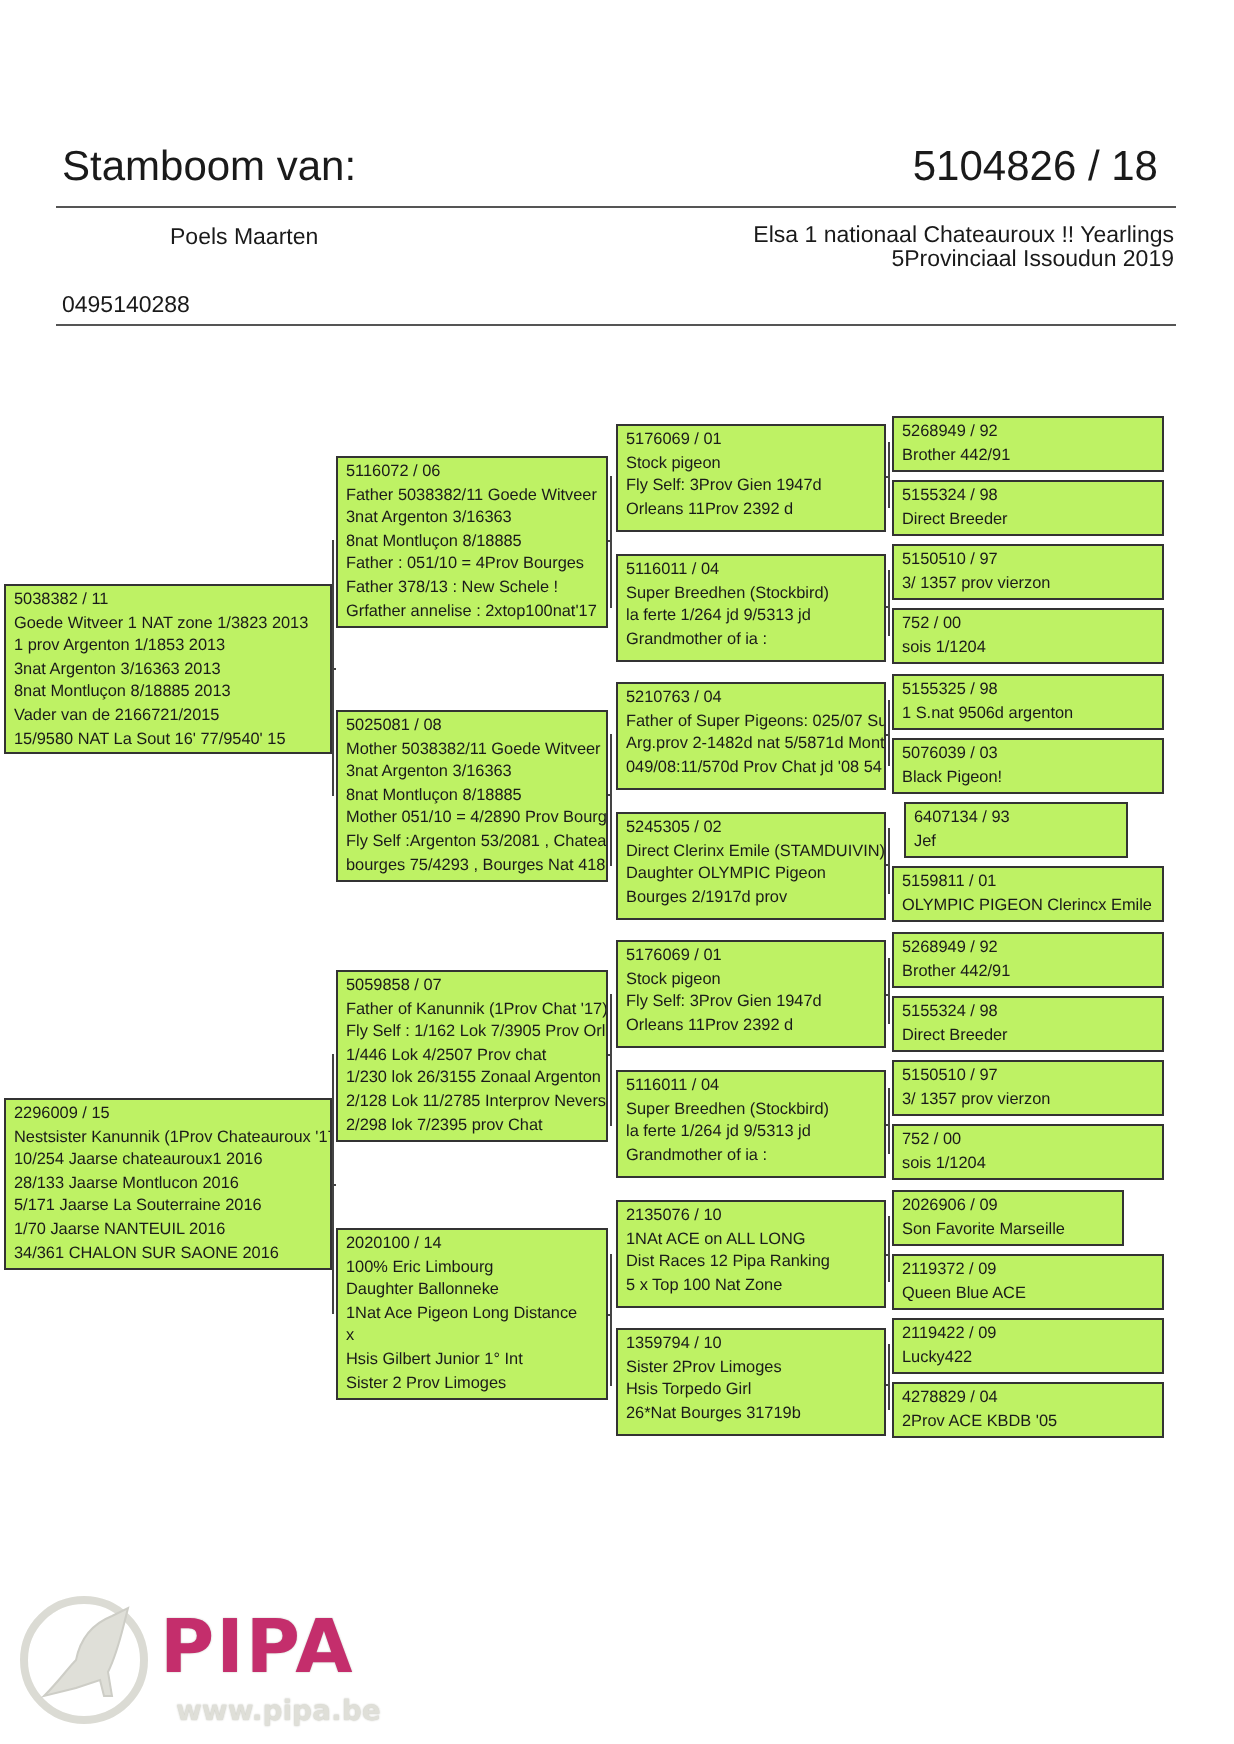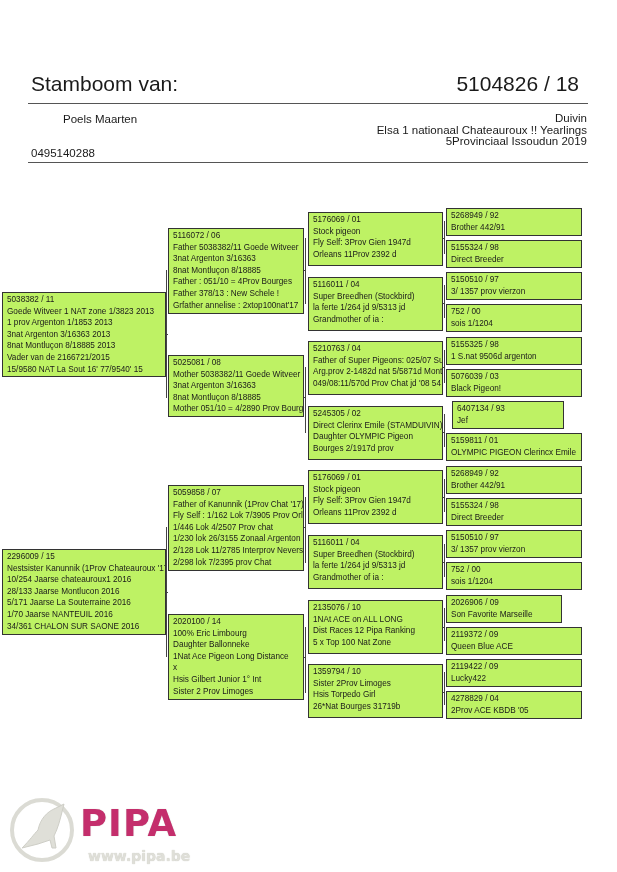--- a/index.html
+++ b/index.html
@@ -1,37 +1,36 @@
 <!DOCTYPE html>
 <html><head>
 <meta charset="utf-8">
 <style>
   html, body { margin:0; padding:0; background:#ffffff; }
   body { width:617px; height:872px; position:relative; overflow:hidden; font-family:"Liberation Sans", sans-serif; color:#1a1a1a; }
   .title { position:absolute; left:31px; top:72px; font-size:21px; }
   .ring { position:absolute; right:38px; top:72px; font-size:21px; }
   .rule { position:absolute; left:28px; width:560px; height:0; border-top:1.5px solid #555; }
-  .owner { position:absolute; left:23px; top:113px; font-size:11.5px;padding-left:40px; }
+  .owner { position:absolute; left:45px; top:113px; font-size:11.5px;padding-left:40px; }
   .phone { position:absolute; left:31px; top:147px; font-size:11.5px; }
   .info { position:absolute; right:30px; top:113px; font-size:11.5px; text-align:right; line-height:11.5px; }
   .box { position:absolute; border:1.5px solid #333; background:#bef264; font-size:8.2px; line-height:11.6px; padding:1px 4px; box-sizing:border-box; overflow:hidden; white-space:nowrap; }
   .box div { white-space:nowrap; }
   .line { position:absolute; background:#444; }
   .logo { position:absolute; left:8px; top:790px; width:200px; height:80px; opacity:0.9; }
 </style>
 </head>
 <body>
 
 <div class="title">Stamboom van:</div>
 <div class="ring">5104826 / 18</div>
 <div class="rule" style="top:103px;"></div>
 <div class="owner">Poels Maarten</div>
 <div class="phone">0495140288</div>
 <div class="info">
-  <div>Duivin</div>
   <div>Elsa 1 nationaal Chateauroux !! Yearlings</div>
   <div>5Provinciaal Issoudun 2019</div>
 </div>
 <div class="rule" style="top:162px;"></div>
 
 <div>
 
   <div class="line" style="left:165px;top:334px;width:3px;height:1px;"></div>
   <div class="line" style="left:166px;top:270px;width:1px;height:128px;"></div>
   <div class="line" style="left:165px;top:592px;width:3px;height:1px;"></div>
@@ -85,21 +84,21 @@
 
 <div class="box" style="left:168px;top:228px;width:136px;height:86px;">
   <div>5116072 / 06</div>
   <div>Father 5038382/11 Goede Witveer</div>
   <div>3nat Argenton 3/16363</div>
   <div>8nat Montluçon 8/18885</div>
   <div>Father : 051/10 = 4Prov Bourges</div>
   <div>Father 378/13 : New Schele !</div>
   <div>Grfather annelise : 2xtop100nat'17</div>
 </div>
-<div class="box" style="left:168px;top:355px;width:136px;height:62px;">
+<div class="box" style="left:168px;top:355px;width:136px;height:86px;">
   <div>5025081 / 08</div>
   <div>Mother 5038382/11 Goede Witveer</div>
   <div>3nat Argenton 3/16363</div>
   <div>8nat Montluçon 8/18885</div>
   <div>Mother 051/10 = 4/2890 Prov Bourges</div>
   <div>Fly Self :Argenton 53/2081 , Chateauroux</div>
   <div>bourges 75/4293 , Bourges Nat 418</div>
 </div>
 <div class="box" style="left:168px;top:485px;width:136px;height:86px;">
   <div>5059858 / 07</div>

